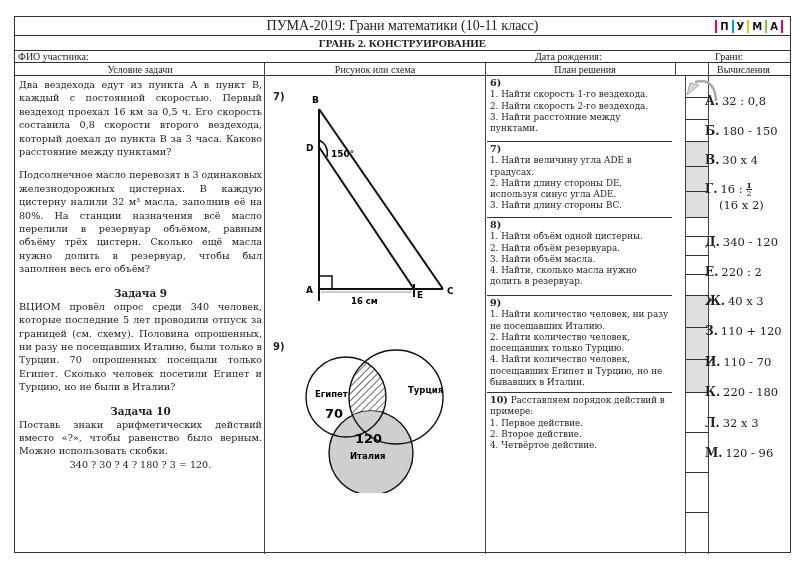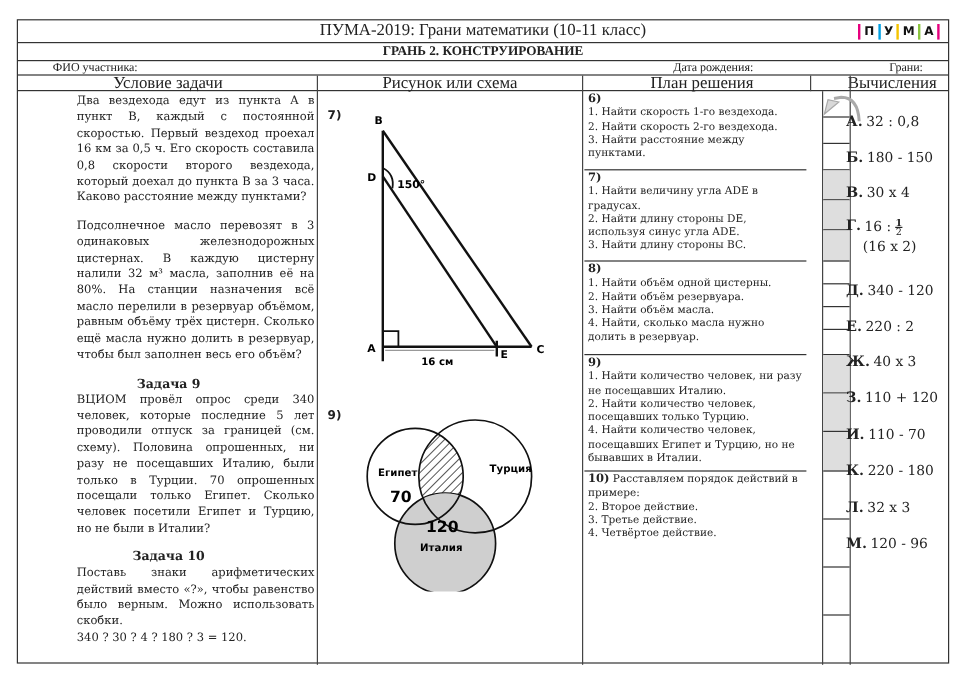--- a/index.html
+++ b/index.html
@@ -6,29 +6,29 @@
     html, body { width: 800px; height: 566px; background: #fff; overflow: hidden; }
     body { font-family: "DejaVu Serif", "Liberation Serif", serif; color: #222; position: relative; }
     .sheet { position: absolute; left: 14px; top: 16px; width: 777px; height: 537px; border: 1px solid #333; }
     .row-title { position: absolute; left: 0; top: 0; width: 100%; height: 19px; border-bottom: 1px solid #333; }
     .title { position: absolute; left: 0; right: 0; top: 1px; text-align: center; font-family: "Liberation Serif", serif; font-size: 14px; }
     .logo { position: absolute; right: 4px; top: 2px; height: 14px; display: flex; align-items: center; gap: 0; font-family: "DejaVu Sans", sans-serif; font-weight: bold; font-size: 10px; }
     .logo .bar { width: 2px; height: 13px; margin: 0 3px; }
     .logo .ch { color: #111; }
     .row-section { position: absolute; left: 0; top: 19px; width: 100%; height: 15px; border-bottom: 1px solid #333; text-align: center; font-family: "Liberation Serif", serif; font-weight: bold; font-size: 11px; line-height: 15px; }
     .row-info { position: absolute; left: 0; top: 34px; width: 100%; height: 12px; border-bottom: 1px solid #333; font-family: "Liberation Serif", serif; font-size: 10px; line-height: 12px; }
-    .row-info span { position: absolute; top: 0; margin-left: 26px; }
-    .row-head { position: absolute; left: 0; top: 46px; width: 100%; height: 13px; border-bottom: 1px solid #333; font-family: "Liberation Serif", serif; font-size: 14px; line-height: 13px; }
+    .row-info span { position: absolute; top: 0; }
+    .row-head { position: absolute; left: 0; top: 46px; width: 100%; height: 13px; border-bottom: 1px solid #333; font-family: "Liberation Serif", serif; font-size: 10px; line-height: 13px; }
     .row-head span { position: absolute; top: 0; text-align: center; }
     .vline { position: absolute; background: #444; width: 1px; }
     .col-tasks { position: absolute; left: 4px; top: 61px; width: 243px; font-family: "DejaVu Serif", serif; font-size: 9.6px; line-height: 13.4px; }
     .task h4 { text-align: center; font-size: 10.4px; font-weight: bold; line-height: 14px; }
-    .task p { text-align: justify; margin-left: 45px; }
+    .task p { text-align: justify; }
     .task { margin-bottom: 10px; }
-    .task p.eq { text-align: left; }
+    .task p.eq { text-align: center; }
     .plan-cell { position: absolute; left: 472px; width: 185px; border-bottom: 1px solid #333; font-family: "DejaVu Serif", serif; font-size: 8.8px; line-height: 11.3px; padding: 1px 3px; }
     .plan-cell b { font-size: 9.6px; }
     .ans-box { position: absolute; left: 671px; width: 22px; border-bottom: 1px solid #333; }
     .ans-box.grey { background: #dedede; }
     .calc { position: absolute; left: 690px; font-family: "DejaVu Serif", serif; font-size: 11.5px; line-height: 14px; white-space: nowrap; }
     .calc b { font-size: 12px; margin-right: 3px; }
     .frac { display: inline-block; vertical-align: middle; text-align: center; font-size: 8px; line-height: 8px; }
     .frac span { display: block; }
     .frac .num { border-bottom: 1px solid #222; font-weight: bold; }
     .fig-label { position: absolute; font-family: "DejaVu Sans", sans-serif; font-weight: bold; font-size: 10px; }
@@ -166,22 +166,22 @@
   </div>
   <div class="plan-cell" style="top:279px;height:97px">
     <b>9)</b>
     <div>1. Найти количество человек, ни разу не посещавших Италию.</div>
     <div>2. Найти количество человек, посещавших только Турцию.</div>
     <div>4. Найти количество человек, посещавших Египет и Турцию, но не бывавших в Италии.</div>
   </div>
   <div class="plan-cell" style="top:376px;height:161px;border-bottom:none">
     <b>10)</b>
     <span>Расставляем порядок действий в примере:</span>
+    <div>1. Первое действие.</div>
     <div>2. Второе действие.</div>
-    <div>3. Третье действие.</div>
     <div>4. Четвёртое действие.</div>
   </div>
 
   <div class="ans-box" style="top:59px;height:22px"></div>
   <div class="ans-box" style="top:81px;height:22px"></div>
   <div class="ans-box" style="top:103px;height:22px"></div>
   <div class="ans-box grey" style="top:125px;height:25px"></div>
   <div class="ans-box grey" style="top:150px;height:25px"></div>
   <div class="ans-box grey" style="top:175px;height:26px"></div>
   <div class="ans-box" style="top:201px;height:19px"></div>

